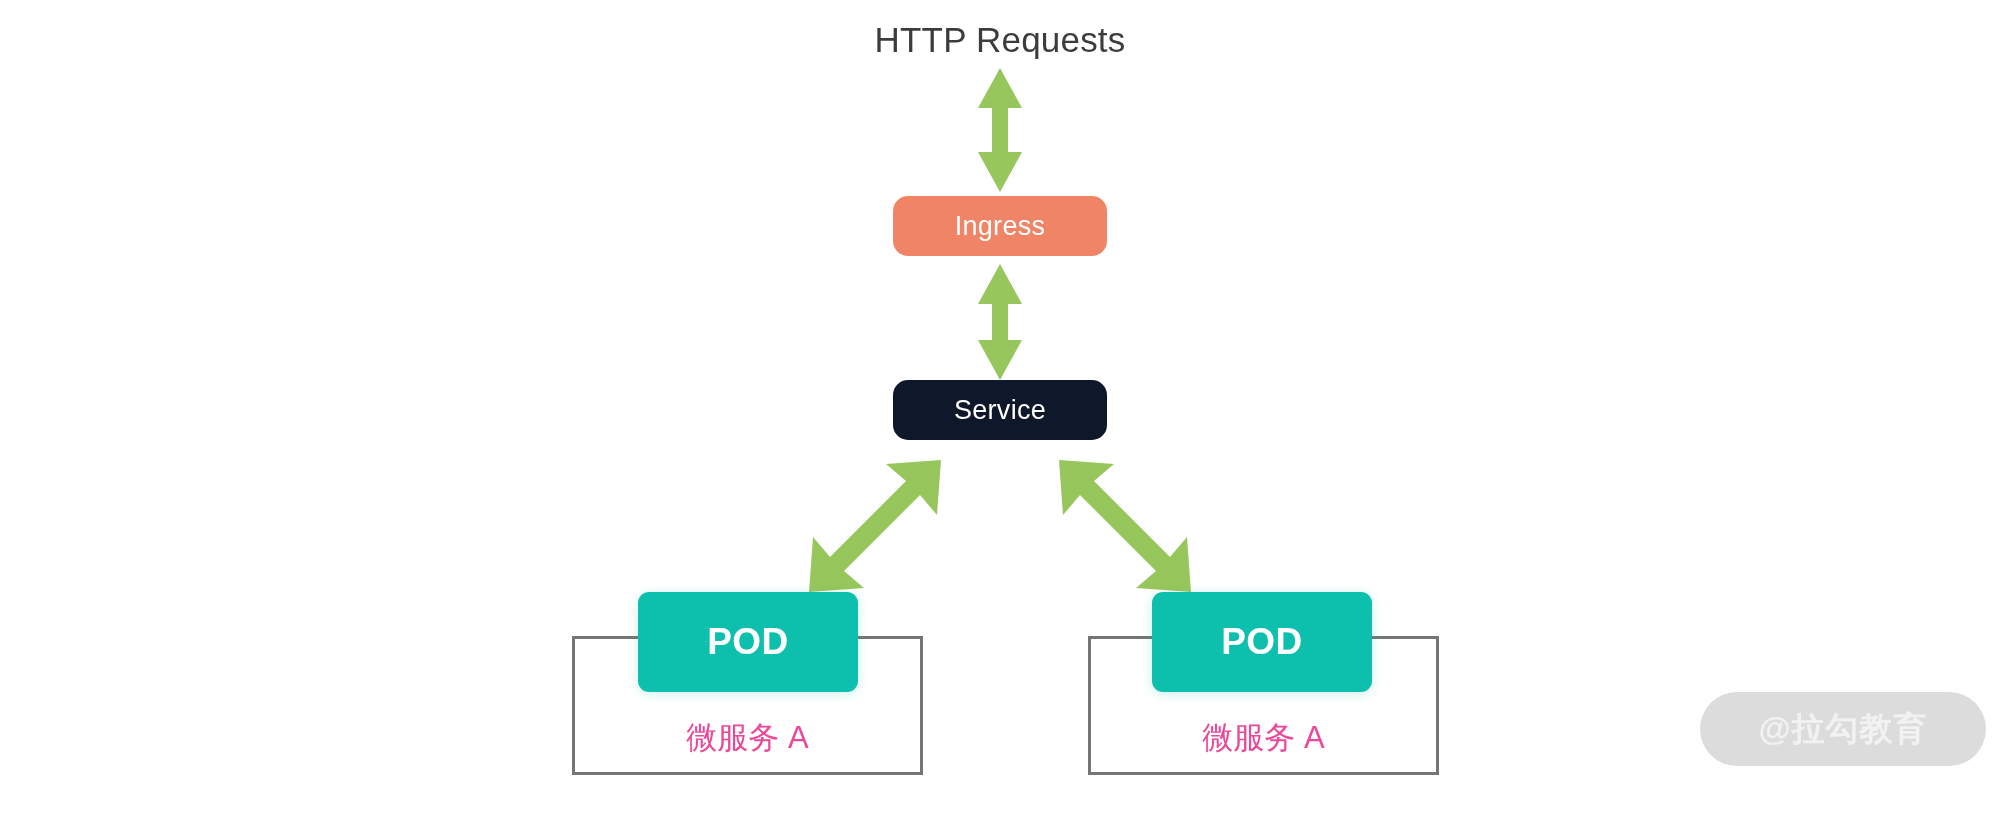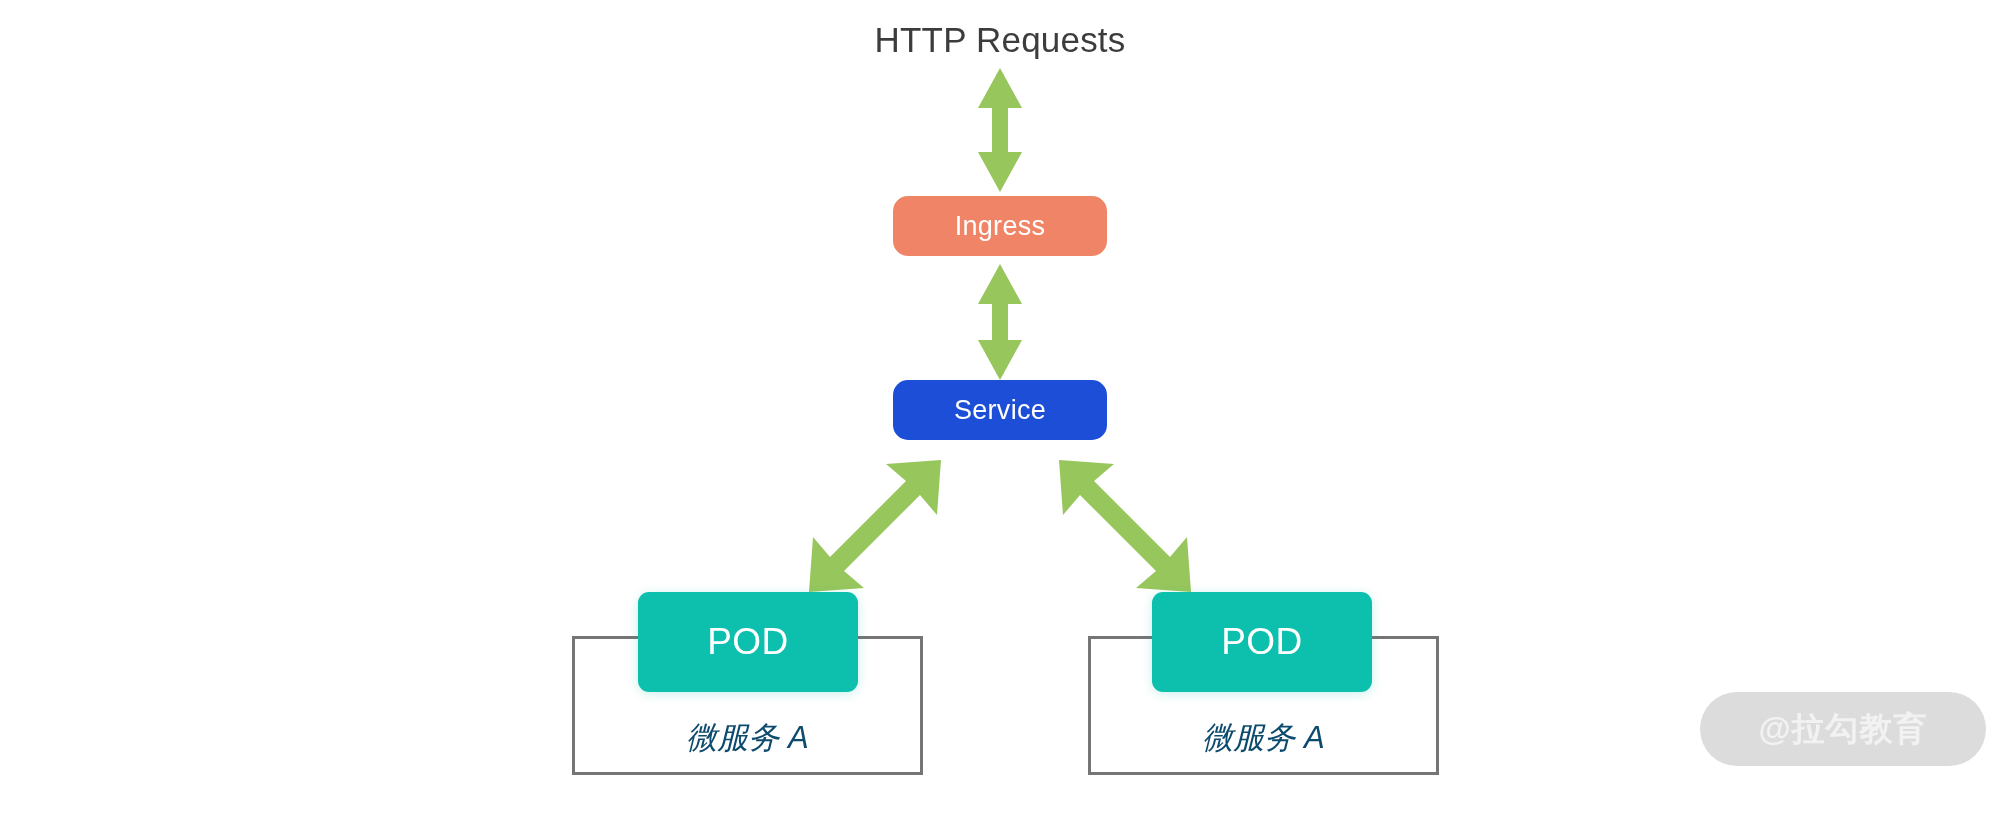--- a/index.html
+++ b/index.html
@@ -56,44 +56,43 @@
     border-radius: 15px;
   }
   .node-box.ingress,
   .node-box.service {
     font-size: 27px;
     font-weight: 400;
     letter-spacing: 0.3px;
   }
   .node-box.pod {
     font-size: 37px;
-    font-weight: 400;
+    font-weight: 700;
     letter-spacing: 0.5px;
     border-radius: 11px;
     box-shadow: 0 2px 11px rgba(12,192,173,0.22);
     z-index: 4;
   }
 
   
   .ms-container {
     position: absolute;
     box-sizing: border-box;
     background: transparent;
     z-index: 1;
   }
   .ms-label {
     position: absolute;
     left: 0;
     width: 100%;
     text-align: center;
     font-size: 31px;
     font-weight: 400;
-    color: #0c4a6e;
+    color: #ec4899;
     white-space: pre;
-    font-style: italic;
   }
 
   
   .watermark {
     position: absolute;
     display: flex;
     align-items: center;
     justify-content: center;
     background: #dcdcdc;
     border-radius: 40px;
@@ -128,21 +127,21 @@
 
     <g>
       <polygon class="conn-fill" fill="#97c65c" points="1059,460 1114,464 1094,481 1170,557 1187,537 1191,592 1136,588 1156,571 1080,495 1063,515"></polygon>
     </g>
   </svg>
 
   <div class="node-box ingress" style="left:893px; top:196px; width:214px; height:60px; background:#ef8566;">
     <span>Ingress</span>
   </div>
 
-  <div class="node-box service" style="left:893px; top:380px; width:214px; height:60px; background:#1d4ed8;">
+  <div class="node-box service" style="left:893px; top:380px; width:214px; height:60px; background:#0f172a;">
     <span>Service</span>
   </div>
 
   <div class="ms-container" style="left:572px; top:636px; width:351px; height:139px; border:3px solid #757575;">
     <div class="ms-label" style="top:78px;">微服务 A</div>
   </div>
 
   <div class="ms-container" style="left:1088px; top:636px; width:351px; height:139px; border:3px solid #757575;">
     <div class="ms-label" style="top:78px;">微服务 A</div>
   </div>

